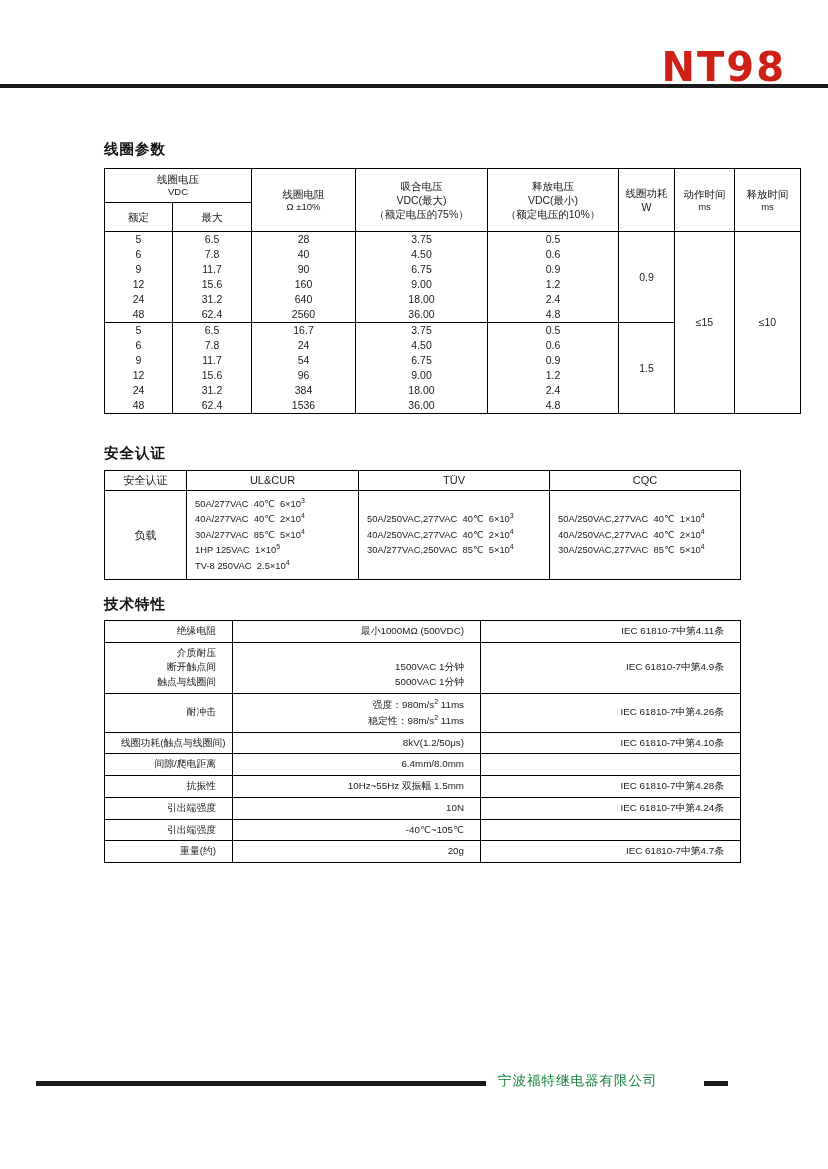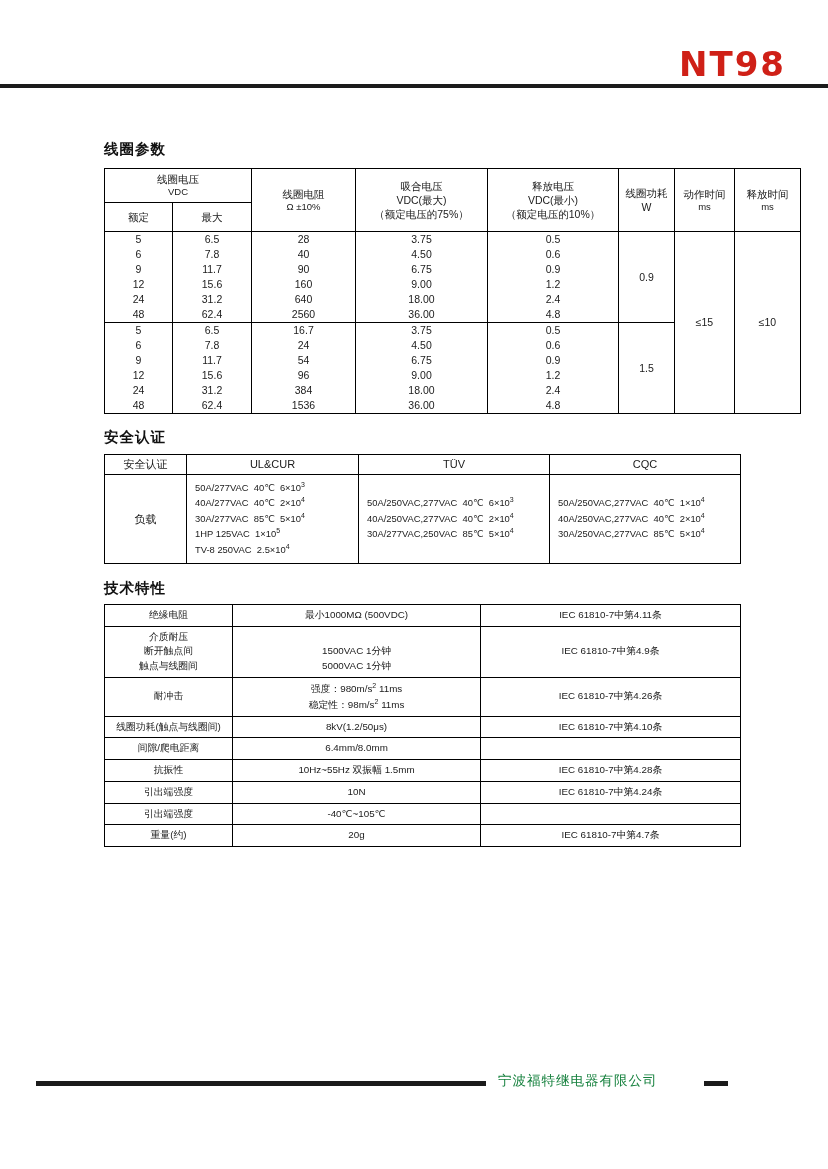--- a/index.html
+++ b/index.html
@@ -21,21 +21,21 @@
     position: absolute;
     top: 0;
     left: 0;
     width: 828px;
     height: 92px;
   }
   #brand-title {
     position: absolute;
     right: 42px;
     top: 44px;
-    font-size: 34px;
+    font-size: 40px;
     font-weight: bold;
     letter-spacing: 2px;
     color: #cf2017;
     font-family: "DejaVu Sans", sans-serif;
   }
   #header-rule {
     position: absolute;
     left: 0;
     top: 84px;
     width: 828px;
@@ -89,40 +89,40 @@
   #coil-note {
     font-size: 8.6px;
     line-height: 1.55;
     margin-top: 5px;
     color: #111;
   }
   #coil-note .note-line { white-space: nowrap; }
   #coil-note .indent { padding-left: 22px; }
 
   
-  #safety-section { margin-top: 14px; }
+  #safety-section { margin-top: 30px; }
   #safety-heading { margin-bottom: 7px; }
   #safety-table .hdr { height: 19px; font-size: 11px; }
   #safety-table .loadcell {
     text-align: left;
     padding: 5px 6px 6px 8px;
     font-size: 9.4px;
     line-height: 1.52;
     white-space: nowrap;
   }
   #safety-table .loadlabel { font-size: 11px; }
   .sup { font-size: 7px; vertical-align: super; }
 
   
   #tech-section { margin-top: 15px; }
   #tech-heading { margin-bottom: 6px; }
   #tech-table td {
-    text-align: center;
+    text-align: right;
     font-size: 9.8px;
-    padding: 3px 7px;
+    padding: 3px 16px;
     line-height: 1.5;
   }
   #tech-table td.lbl { width: 128px; }
   #tech-table td.val { width: 248px; }
   #tech-table td.std { width: 260px; }
   .mline { white-space: nowrap; }
   .sup2 { font-size: 7px; vertical-align: super; }
 
   
   #footer {

